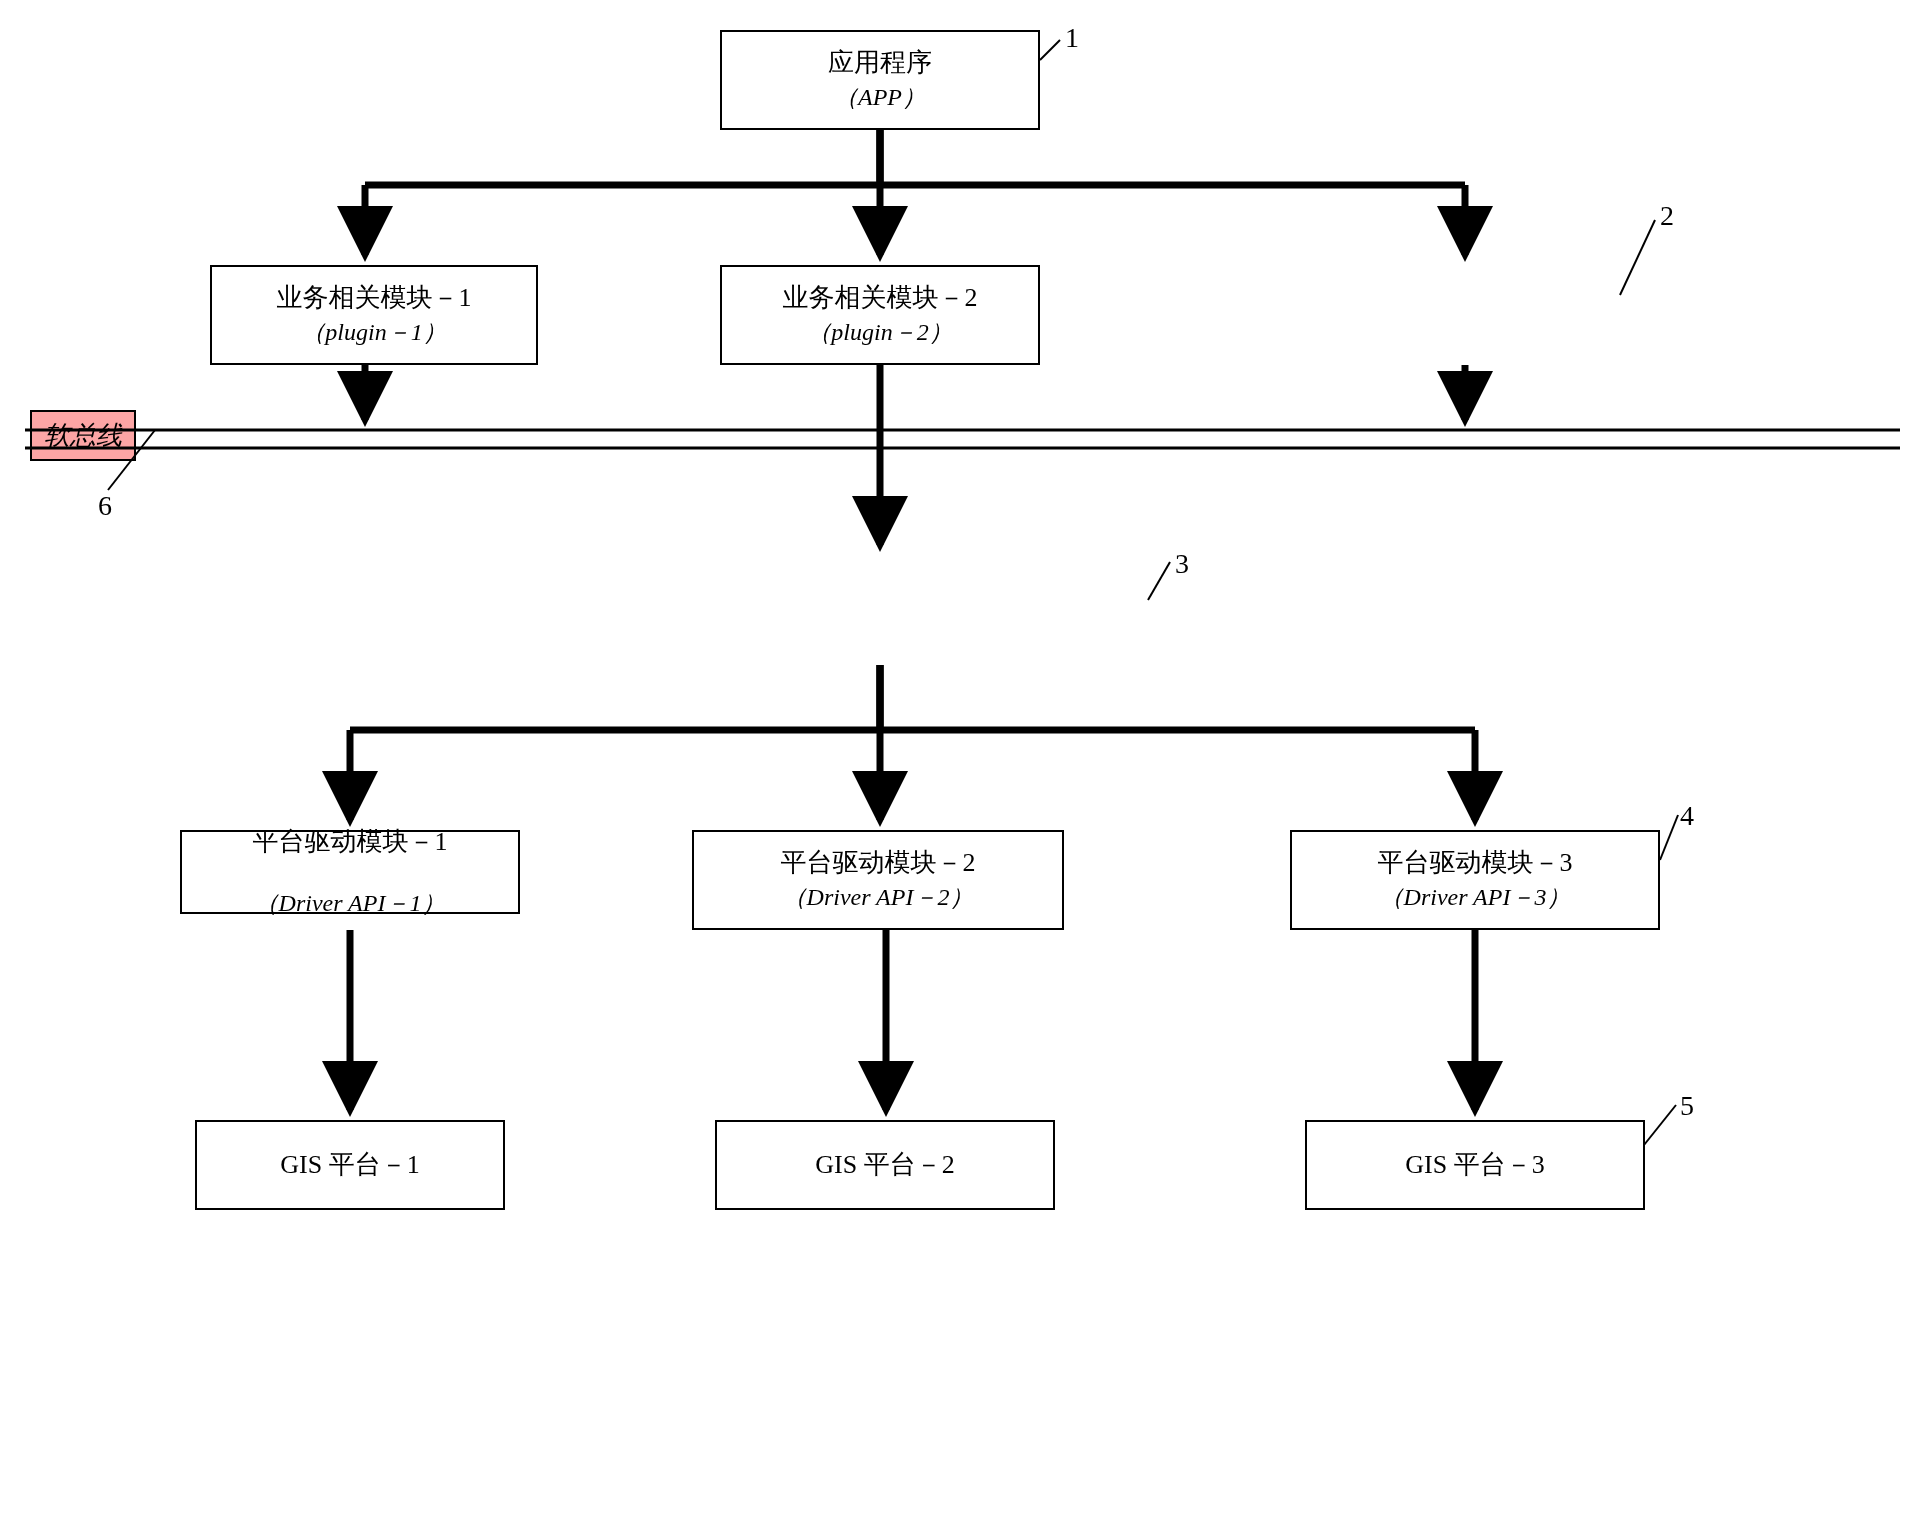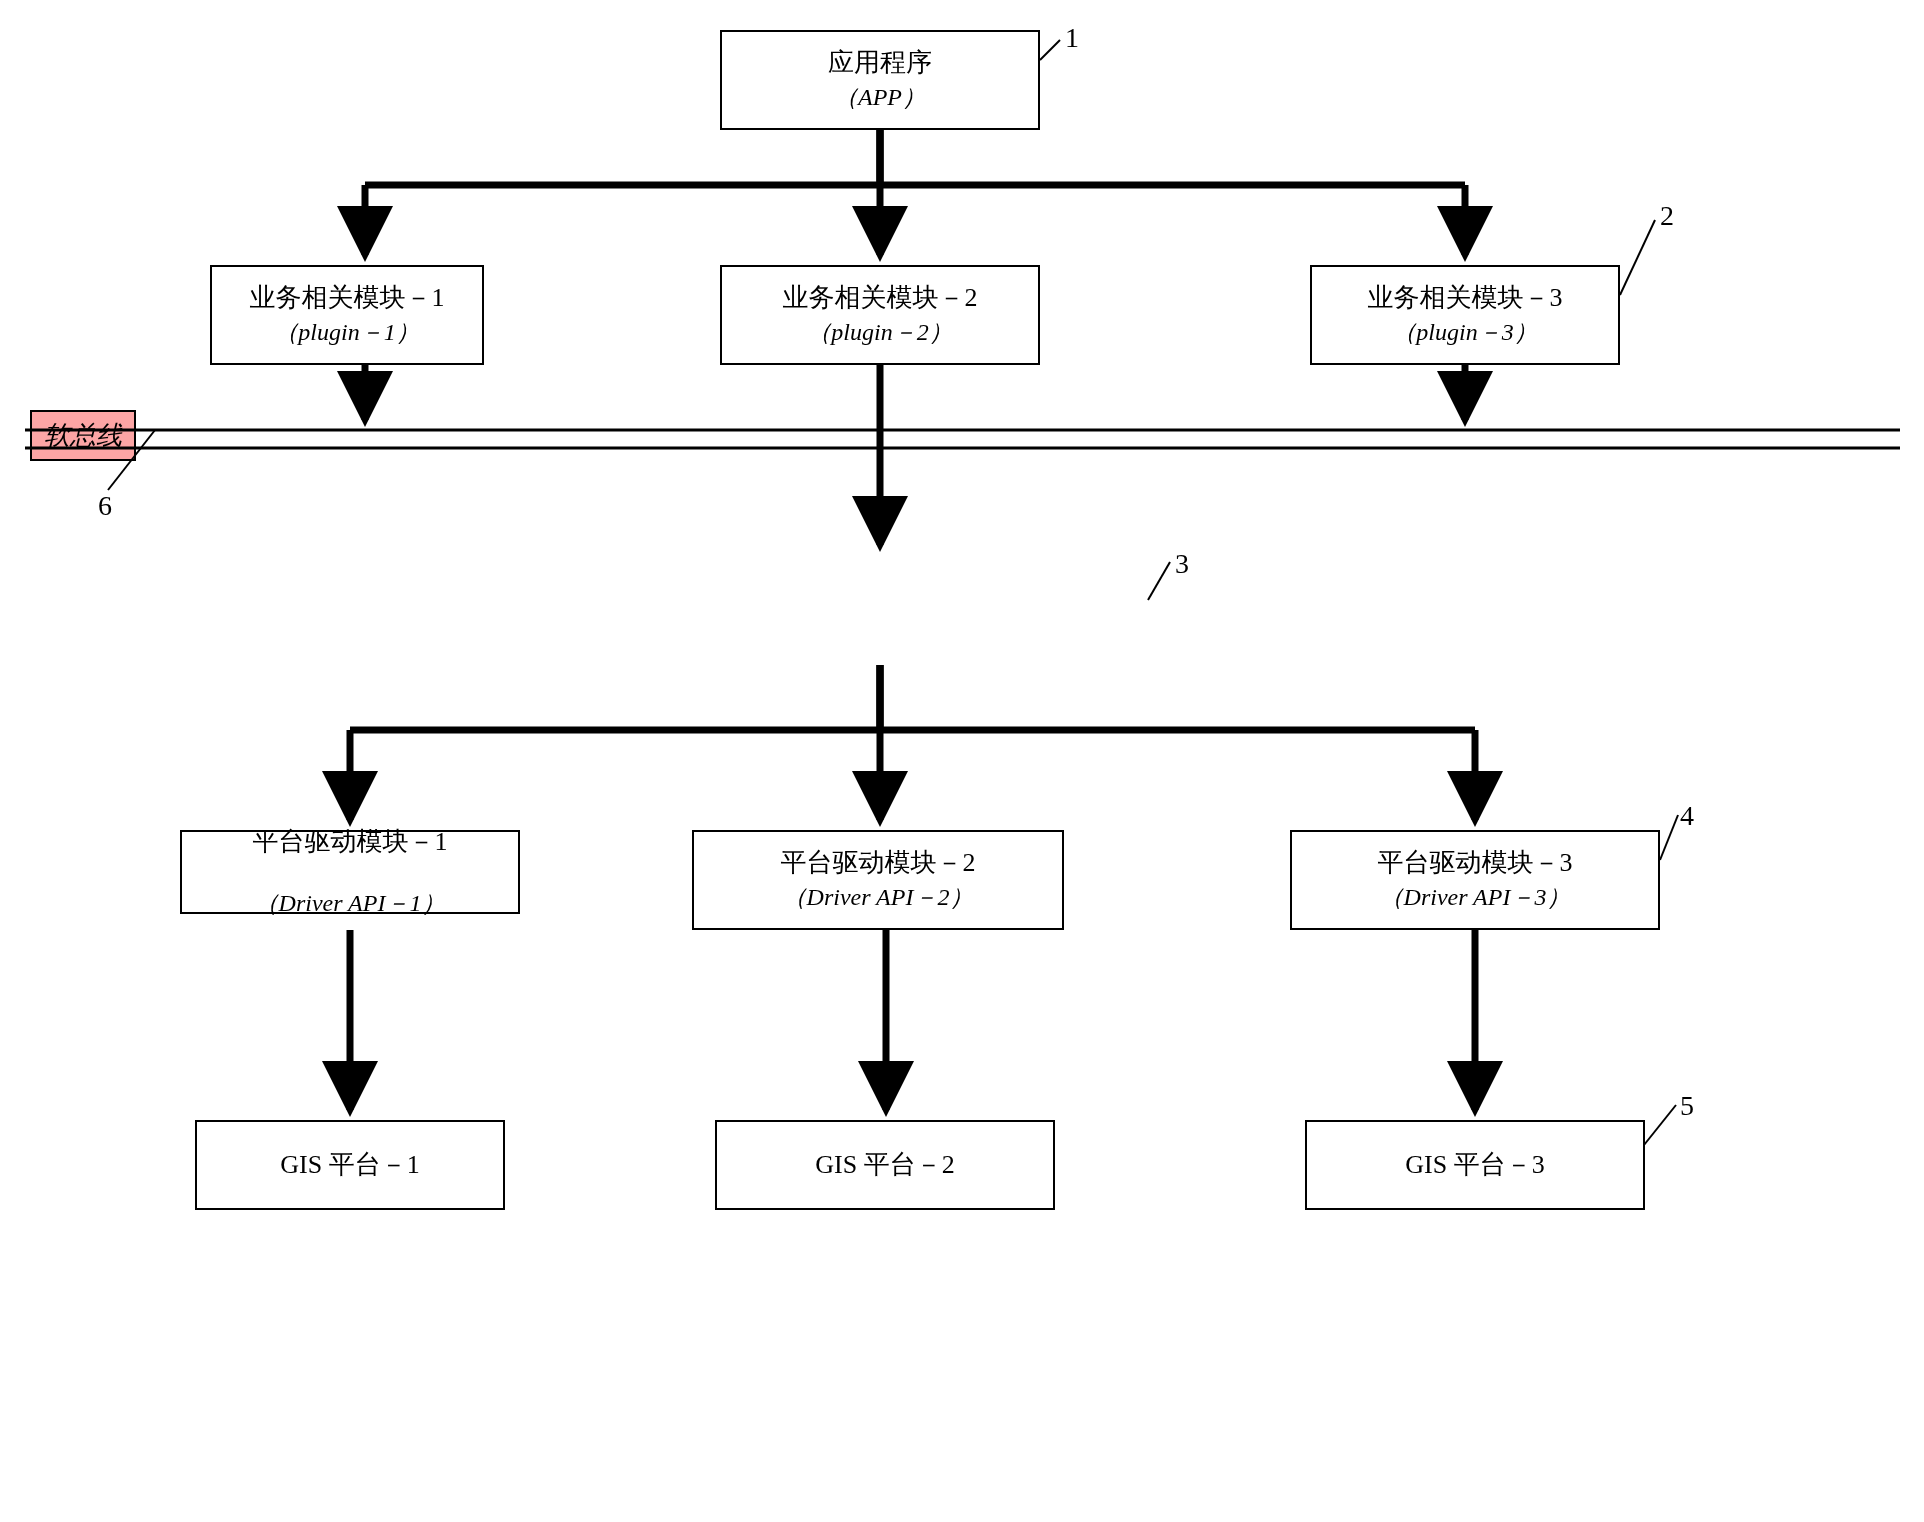--- a/index.html
+++ b/index.html
@@ -69,34 +69,30 @@
 </head>
 <body>
 
 <div class="diagram-container">
 
   <div class="box" style="left: 720px; top: 30px; width: 320px; height: 100px;">
     <span>应用程序</span>
     <span class="sub">（APP）</span>
   </div>
 
-  <div class="box" style="left: 210px; top: 265px; width: 274px; height: 100px;">
+  <div class="box" style="left: 210px; top: 265px; width: 328px; height: 100px;">
     <span>业务相关模块－1</span>
     <span class="sub">（plugin－1）</span>
   </div>
 
   <div class="box" style="left: 720px; top: 265px; width: 320px; height: 100px;">
     <span>业务相关模块－2</span>
     <span class="sub">（plugin－2）</span>
   </div>
 
-  <div class="box" style="left: 1310px; top: 265px; width: 310px; height: 100px;">
-    <span>业务相关模块－3</span>
-    <span class="sub">（plugin－3）</span>
-  </div>
 
   <div class="softbus-label" style="left: 30px; top: 410px;">
     <span>软总线</span>
   </div>
 
 
   <div class="box" style="left: 180px; top: 830px; width: 340px; height: 84px; gap: 27px;">
     <span>平台驱动模块－1</span>
     <span class="sub">（Driver API－1）</span>
   </div>

